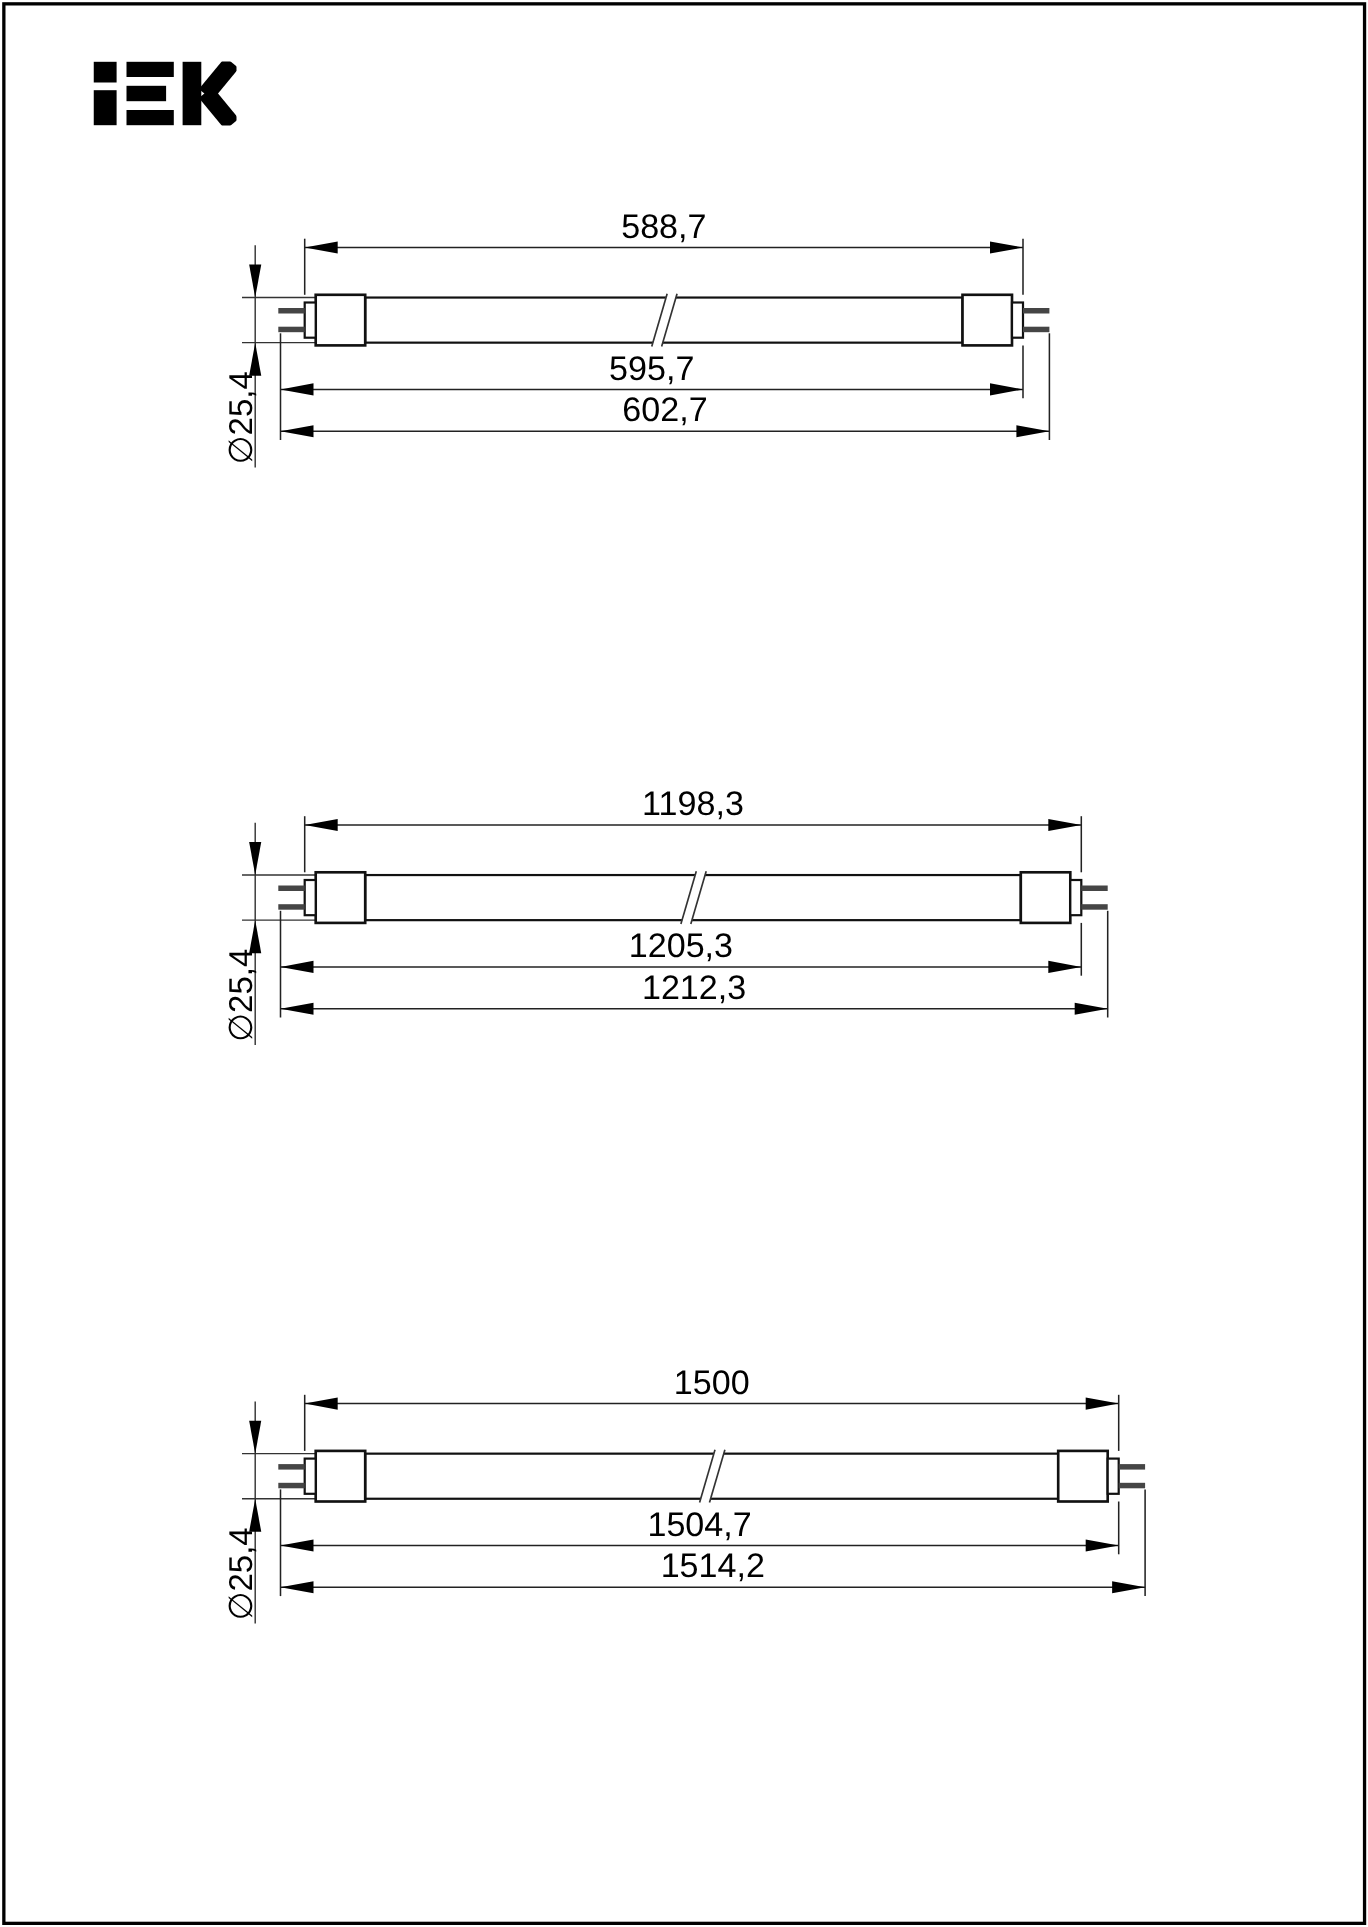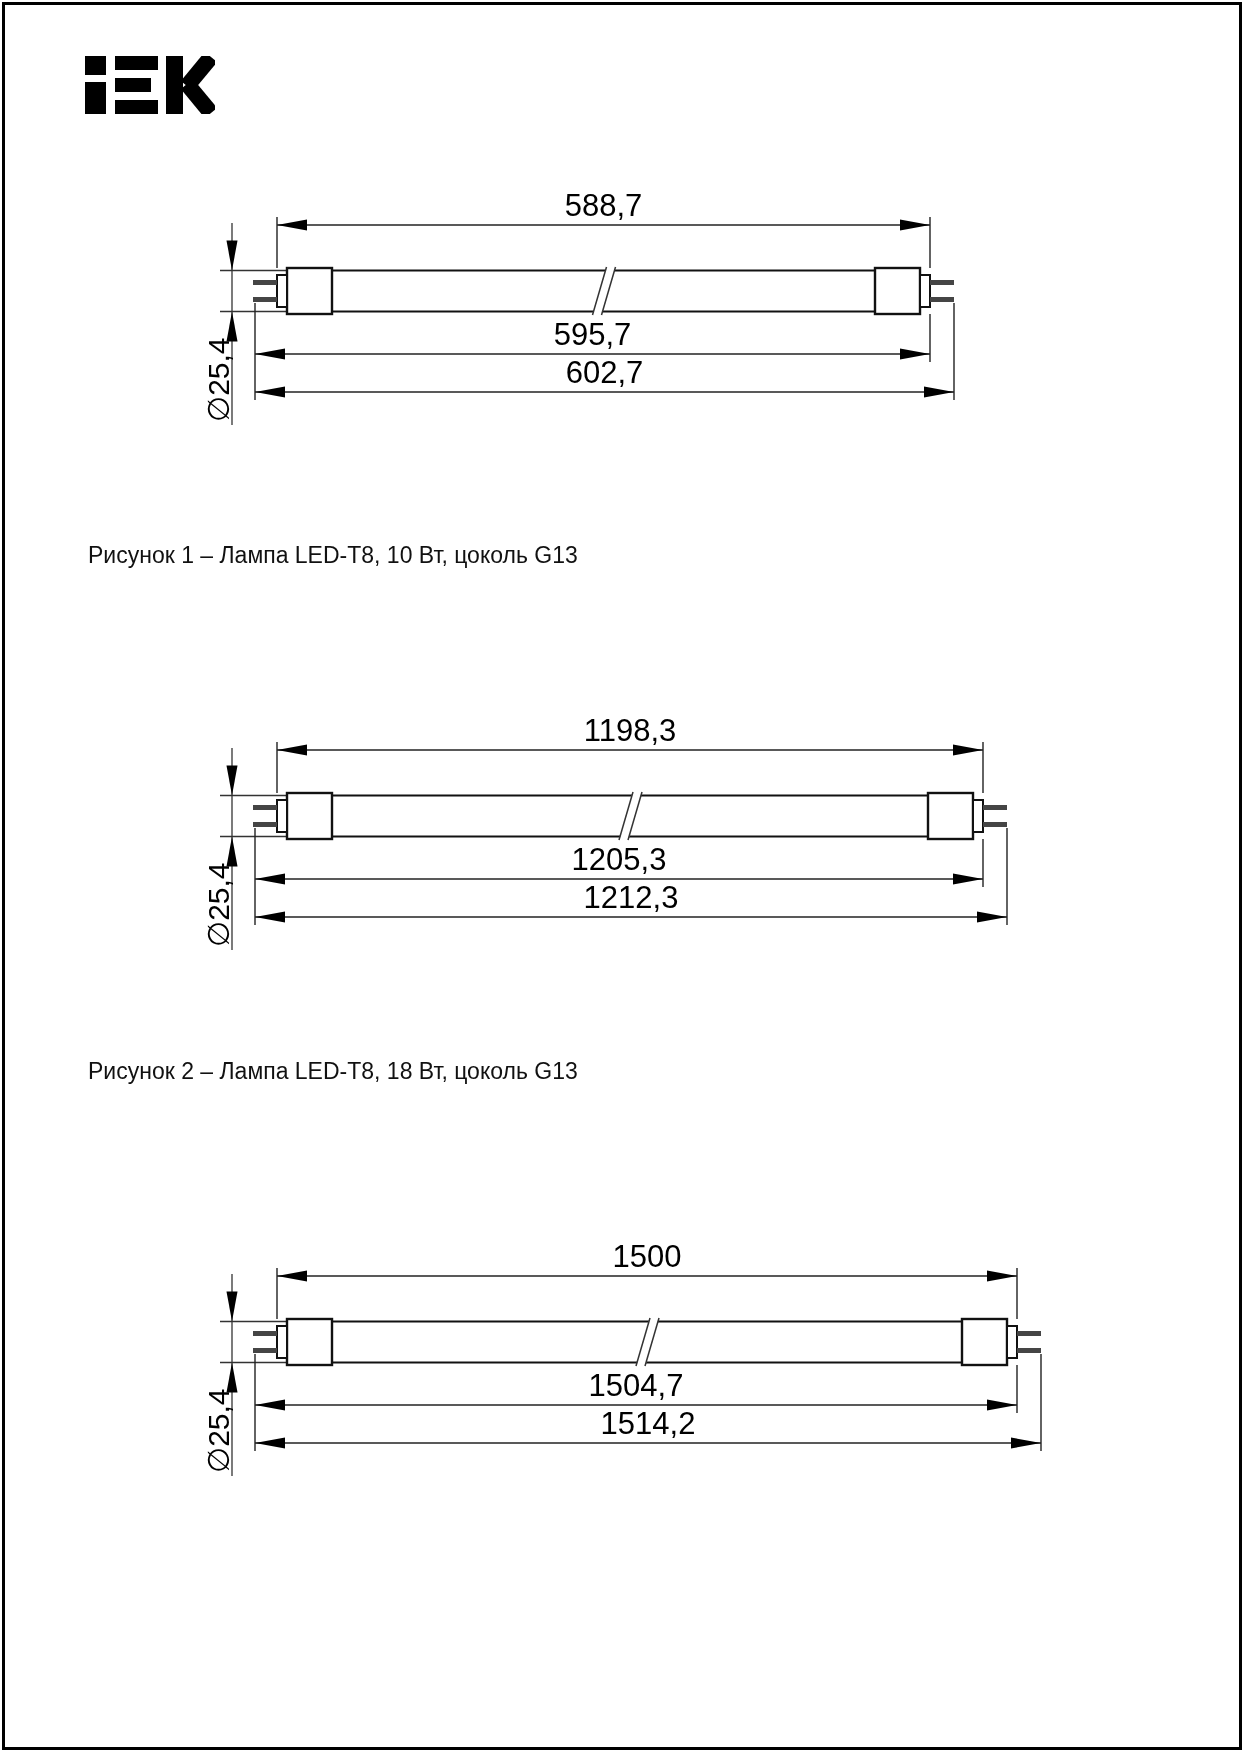--- a/index.html
+++ b/index.html
@@ -140,15 +140,13 @@
         <polygon points="255,1405 285,1399.5 285,1410.5" fill="#000"></polygon>
         <polygon points="1017,1405 987,1399.5 987,1410.5" fill="#000"></polygon>
         <text x="636" y="1396" class="dim-text">1504,7</text>
         <line x1="255" y1="1443" x2="1041" y2="1443" stroke="#222" stroke-width="1.4"></line>
         <polygon points="255,1443 285,1437.5 285,1448.5" fill="#000"></polygon>
         <polygon points="1041,1443 1011,1437.5 1011,1448.5" fill="#000"></polygon>
         <text x="648" y="1434" class="dim-text">1514,2</text>
       </g>
     </svg>
 
-  <div class="caption" style="top:542px">Рисунок 1 – Лампа LED-T8, 10 Вт, цоколь G13</div>
-  <div class="caption" style="top:1058px">Рисунок 2 – Лампа LED-T8, 18 Вт, цоколь G13</div>
 </div>
 
 </body></html>

